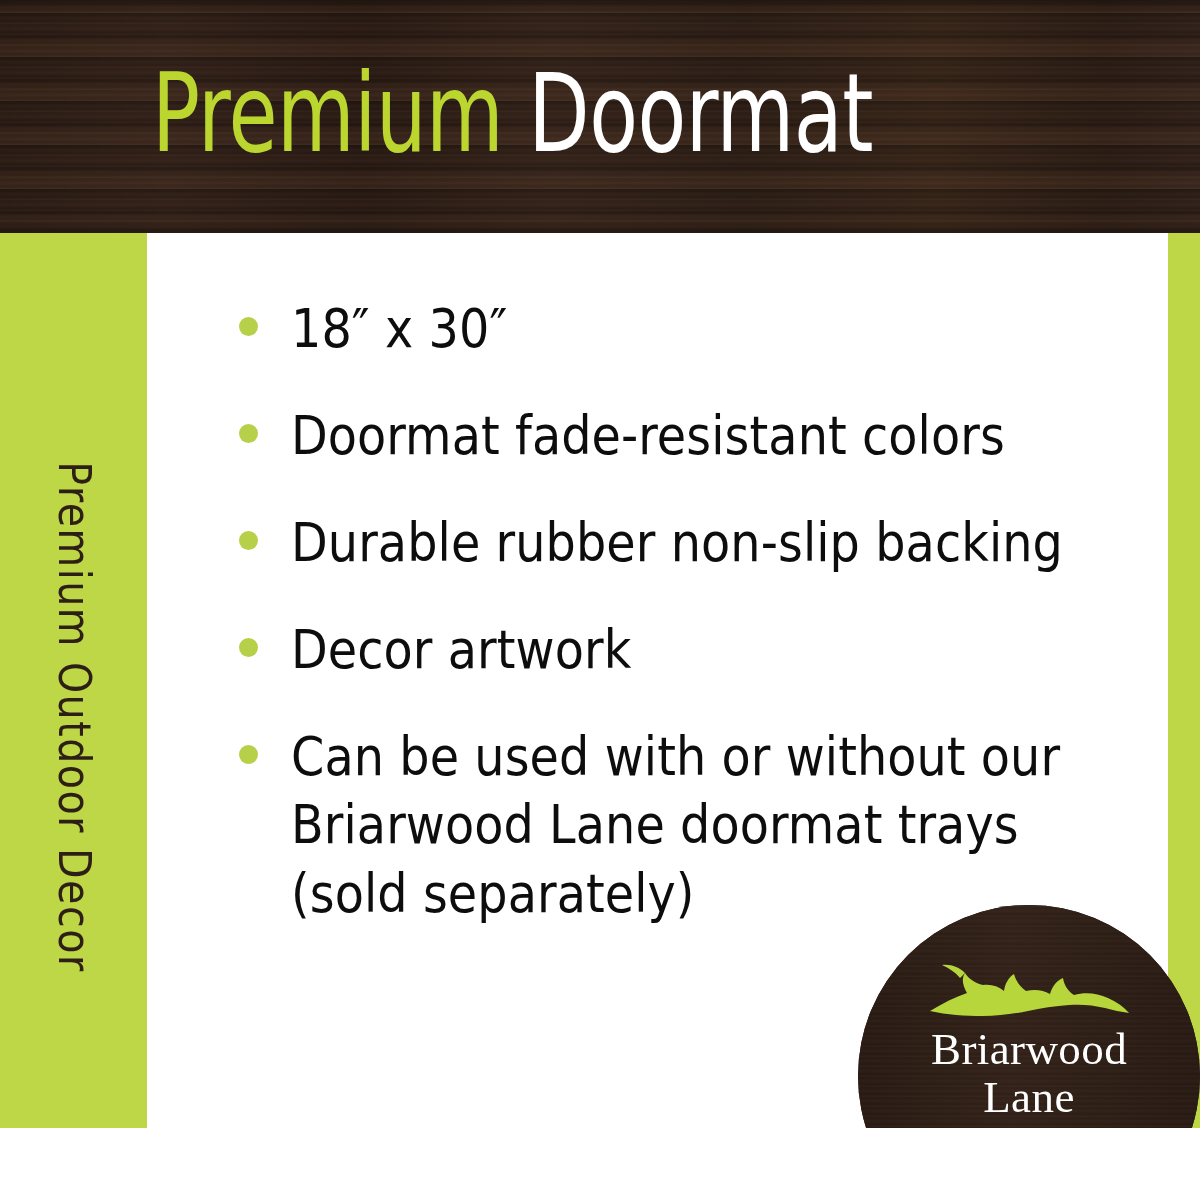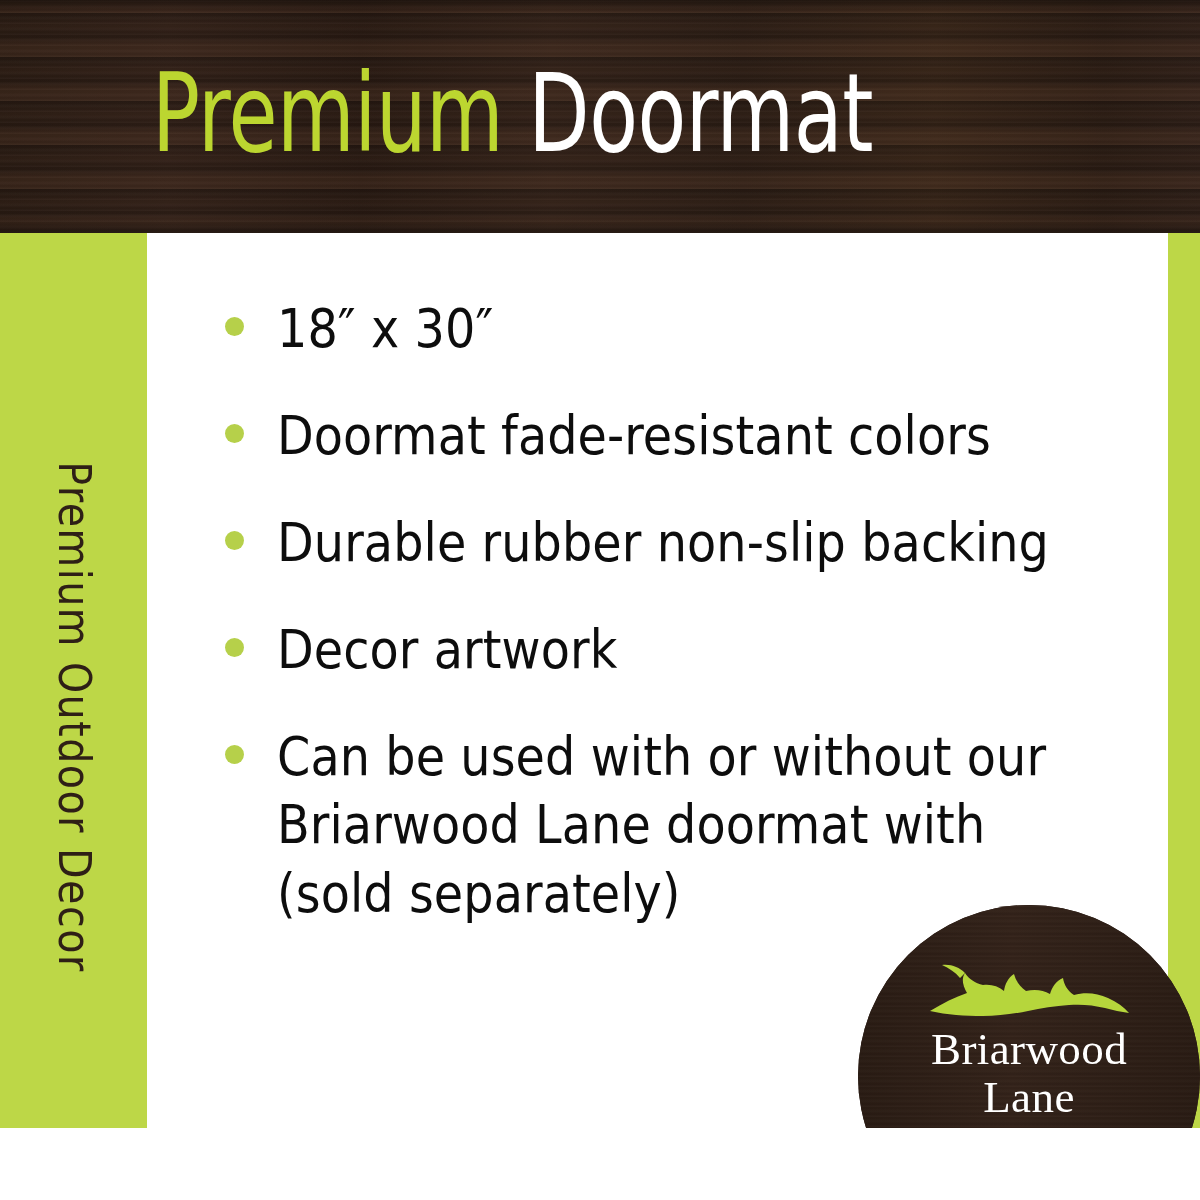--- a/index.html
+++ b/index.html
@@ -110,21 +110,21 @@
     position:absolute;
     left:147px; top:233px;
     width:1021px; height:920px;
     background:#ffffff;
     border-bottom-left-radius:26px;
     border-bottom-right-radius:0px;
   }
 
   .bullets {
     position:absolute;
-    left:68px; top:62px;
+    left:82px; top:62px;
     width:905px;
     list-style:none;
   }
   .bullet {
     position:relative;
     padding-left:62px;
     margin-bottom:38px;
     font-family:"Liberation Sans Narrow","DejaVu Sans Condensed","Liberation Sans", sans-serif;
     font-size:53px;
     font-weight:400;
@@ -231,21 +231,21 @@
       </li>
 
       <li class="bullet">
         <span class="dot"></span>
         <span class="line">Decor artwork</span>
       </li>
 
       <li class="bullet">
         <span class="dot"></span>
         <span class="line">Can be used with or without our</span>
-        <span class="line">Briarwood Lane doormat with</span>
+        <span class="line">Briarwood Lane doormat trays</span>
         <span class="line">(sold separately)</span>
       </li>
 
     </ul>
   </div>
 
   <div class="logo">
     <div class="logo-grain"></div>
     <div class="logo-inner">
 

